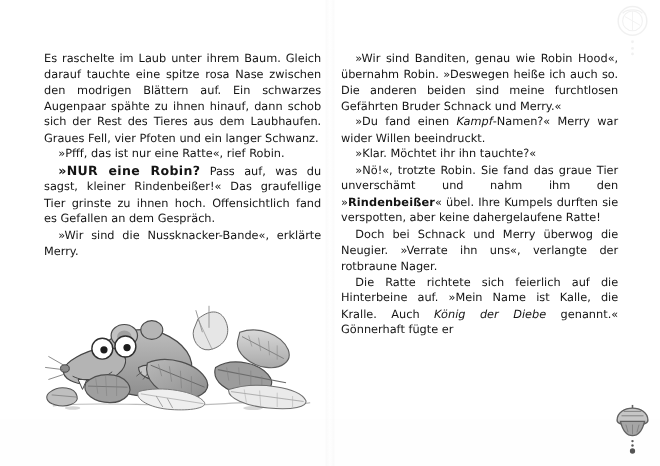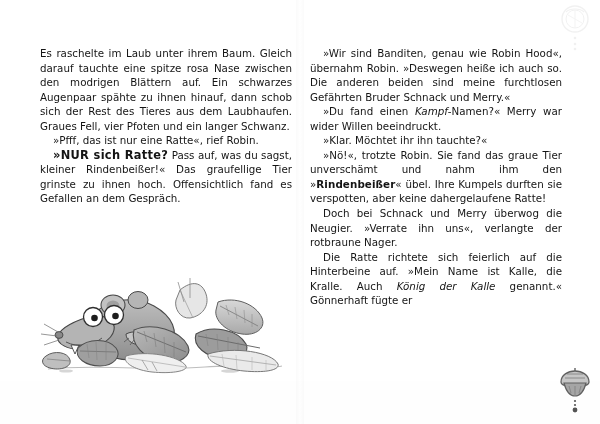--- a/index.html
+++ b/index.html
@@ -117,21 +117,22 @@
 </style>
 </head>
 <body>
 
 <div class="page-spread">
 
   <div class="page-half page-left">
     <div class="text-column left">
       <p class="para noindent"><span>Es raschelte im Laub unter ihrem Baum. Gleich darauf tauchte eine spitze rosa Nase zwischen den modrigen Blättern auf. Ein schwarzes Augenpaar spähte zu ihnen hinauf, dann schob sich der Rest des Tieres aus dem Laubhaufen. Graues Fell, vier Pfoten und ein langer Schwanz.</span></p>
       <p class="para"><span>»Pfff, das ist nur eine Ratte«, rief Robin.</span></p>
-      <p class="para"><span class="shout">»NUR sich Ratte?</span><span> Pass auf, was du sagst, kleiner Rindenbeißer!« Das graufellige Tier grinste zu ihnen hoch. Offensichtlich fand es Gefallen an dem Gespräch.</span></p>
+      <p class="para"><span class="shout">»NUR eine Robin?</span><span> Pass auf, was du sagst, kleiner Rindenbeißer!« Das graufellige Tier grinste zu ihnen hoch. Offensichtlich fand es Gefallen an dem Gespräch.</span></p>
+      <p class="para"><span>»Wir sind die Nussknacker-Bande«, erklärte Merry.</span></p>
     </div>
 
     <div class="illustration">
       <svg viewBox="0 0 262 105" xmlns="http://www.w3.org/2000/svg">
         <defs>
           <linearGradient id="leafA" x1="0" y1="0" x2="1" y2="1">
             <stop offset="0%" stop-color="#b9b9b9"></stop>
             <stop offset="100%" stop-color="#8d8d8d"></stop>
           </linearGradient>
           <linearGradient id="leafB" x1="0" y1="0" x2="0" y2="1">
@@ -208,21 +209,21 @@
     </div>
   </div>
 
   <div class="page-half page-right">
     <div class="text-column right">
       <p class="para"><span>»Wir sind Banditen, genau wie Robin Hood«, übernahm Robin. »Deswegen heiße ich auch so. Die anderen beiden sind meine furchtlosen Gefährten Bruder Schnack und Merry.«</span></p>
       <p class="para"><span>»Du fand einen </span><i>Kampf</i><span>-Namen?« Merry war wider Willen beeindruckt.</span></p>
       <p class="para"><span>»Klar. Möchtet ihr ihn tauchte?«</span></p>
       <p class="para"><span>»Nö!«, trotzte Robin. Sie fand das graue Tier unverschämt und nahm ihm den »</span><b>Rindenbeißer</b><span>« übel. Ihre Kumpels durften sie verspotten, aber keine dahergelaufene Ratte!</span></p>
       <p class="para"><span>Doch bei Schnack und Merry überwog die Neugier. »Verrate ihn uns«, verlangte der rotbraune Nager.</span></p>
-      <p class="para"><span>Die Ratte richtete sich feierlich auf die Hinterbeine auf. »Mein Name ist Kalle, die Kralle. Auch </span><i>König der Kalle</i><span> genannt.« Gönnerhaft fügte er</span></p>
+      <p class="para"><span>Die Ratte richtete sich feierlich auf die Hinterbeine auf. »Mein Name ist Kalle, die Kralle. Auch </span><i>König der Diebe</i><span> genannt.« Gönnerhaft fügte er</span></p>
     </div>
 
 
     <div class="ornament ornament-top-right">
       <svg viewBox="0 0 46 50" xmlns="http://www.w3.org/2000/svg">
         <circle cx="23" cy="17" r="13" fill="none" stroke="#7a7a7a" stroke-width="1.4"></circle>
         <circle cx="23" cy="17" r="9" fill="none" stroke="#7a7a7a" stroke-width="1"></circle>
         <path d="M14 10 C18 6, 28 6, 32 10" fill="none" stroke="#7a7a7a" stroke-width="1.2"></path>
         <path d="M23 8 L23 26 M16 13 L30 21" stroke="#8a8a8a" stroke-width="0.9"></path>
         <circle cx="23" cy="36" r="1.3" fill="#7a7a7a"></circle>

